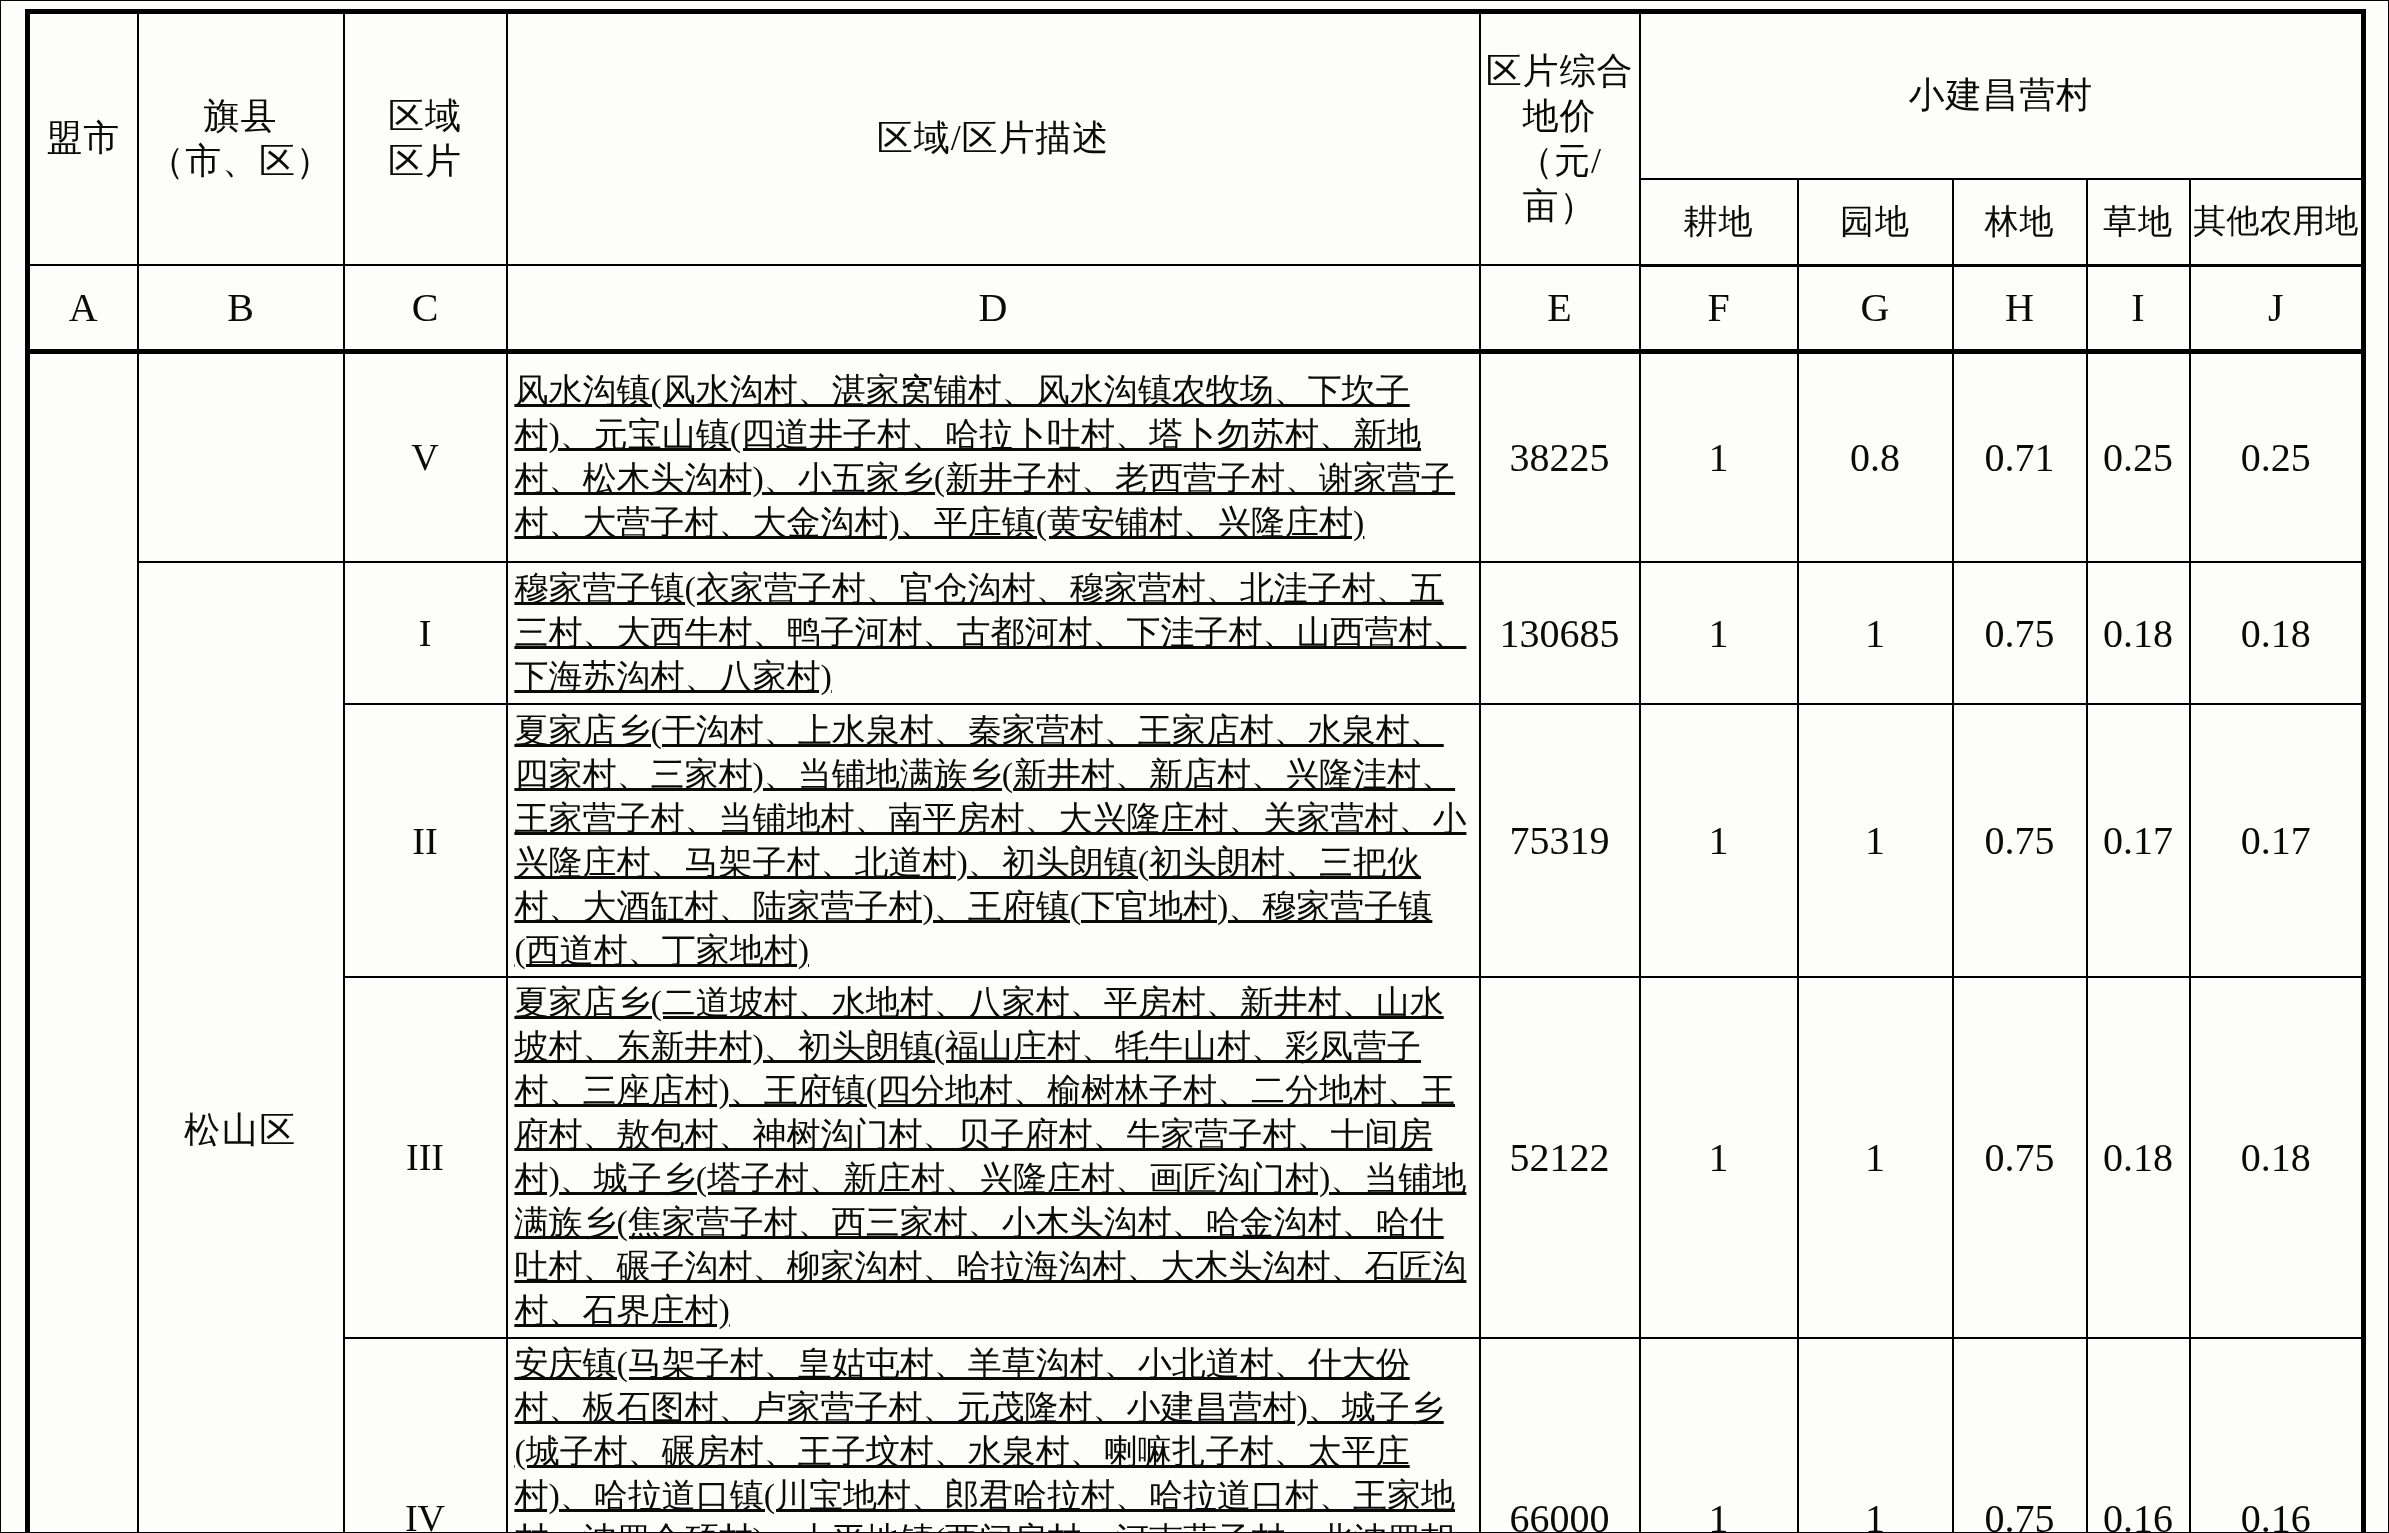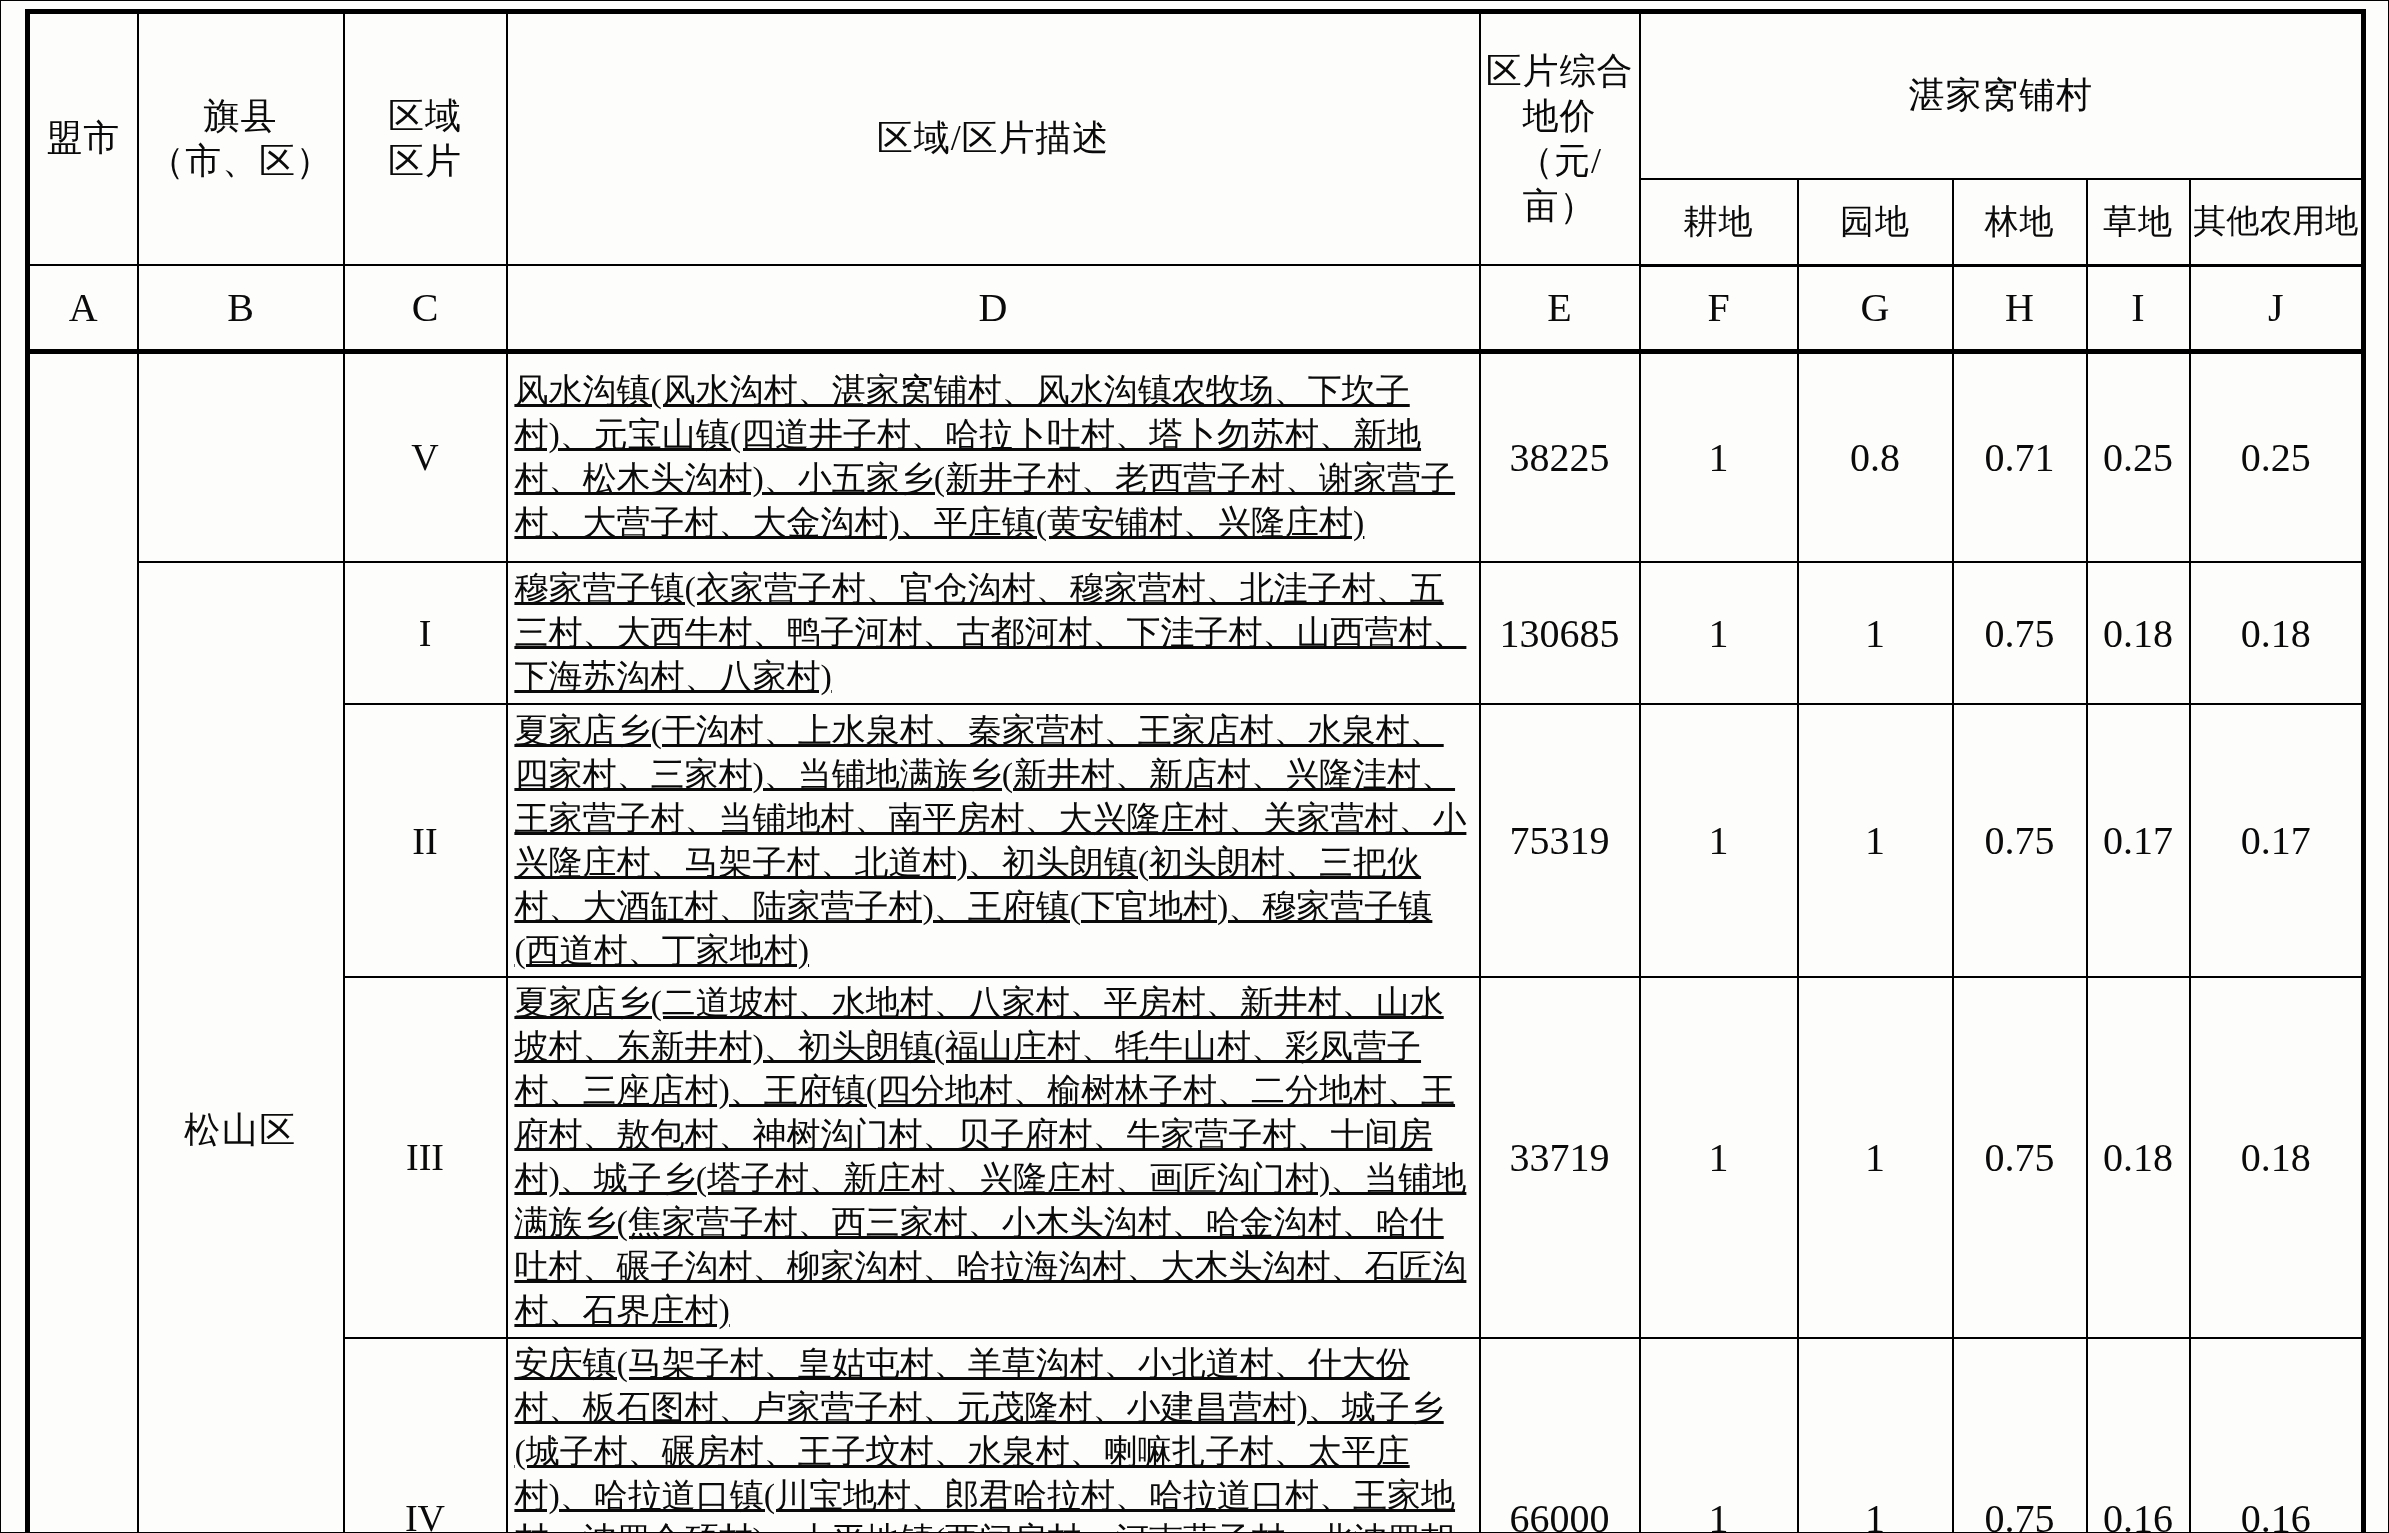--- a/index.html
+++ b/index.html
@@ -106,21 +106,21 @@
         <tr class="h1">
       <th class="hdr" rowspan="2">盟市</th>
       <th class="hdr" rowspan="2">旗县
 （市、区）</th>
       <th class="hdr" rowspan="2">区域
 区片</th>
       <th class="hdr" rowspan="2">区域/区片描述</th>
       <th class="hdr" rowspan="2">区片综合
 地价
 （元/亩）</th>
-      <th class="hdr" colspan="5">湛家窝铺村</th>
+      <th class="hdr" colspan="5">小建昌营村</th>
     </tr>
 
     <tr class="h2">
       <th class="hdr hdr-sub">耕地</th>
       <th class="hdr hdr-sub">园地</th>
       <th class="hdr hdr-sub">林地</th>
       <th class="hdr hdr-sub">草地</th>
       <th class="hdr hdr-sub wide">其他农用地</th>
     </tr>
 
@@ -169,21 +169,21 @@
       <td class="num">1</td>
       <td class="num">1</td>
       <td class="num">0.75</td>
       <td class="num">0.17</td>
       <td class="num">0.17</td>
     </tr>
 
     <tr class="r-iii">
       <td class="zone">III</td>
       <td class="desc">夏家店乡(二道坡村、水地村、八家村、平房村、新井村、山水坡村、东新井村)、初头朗镇(福山庄村、牦牛山村、彩凤营子村、三座店村)、王府镇(四分地村、榆树林子村、二分地村、王府村、敖包村、神树沟门村、贝子府村、牛家营子村、十间房村)、城子乡(塔子村、新庄村、兴隆庄村、画匠沟门村)、当铺地满族乡(焦家营子村、西三家村、小木头沟村、哈金沟村、哈什吐村、碾子沟村、柳家沟村、哈拉海沟村、大木头沟村、石匠沟村、石界庄村)</td>
-      <td class="num">33719</td>
+      <td class="num">52122</td>
       <td class="num">1</td>
       <td class="num">1</td>
       <td class="num">0.75</td>
       <td class="num">0.18</td>
       <td class="num">0.18</td>
     </tr>
 
     <tr class="r-iv">
       <td class="zone">IV</td>
       <td class="desc">安庆镇(马架子村、皇姑屯村、羊草沟村、小北道村、什大份村、板石图村、卢家营子村、元茂隆村、小建昌营村)、城子乡(城子村、碾房村、王子坟村、水泉村、喇嘛扎子村、太平庄村)、哈拉道口镇(川宝地村、郎君哈拉村、哈拉道口村、王家地村、波罗合硕村)、太平地镇(两间房村、河南营子村、北波罗胡同村、碱洼子村、东山湾村、南波罗胡同村、牤牛营子村、山前村、五十家子村、八肯中村、东当铺地村、酱坊地村、八台营子村、太平地村、六分地村、三分地村、杨树林村、四分地村)</td>

